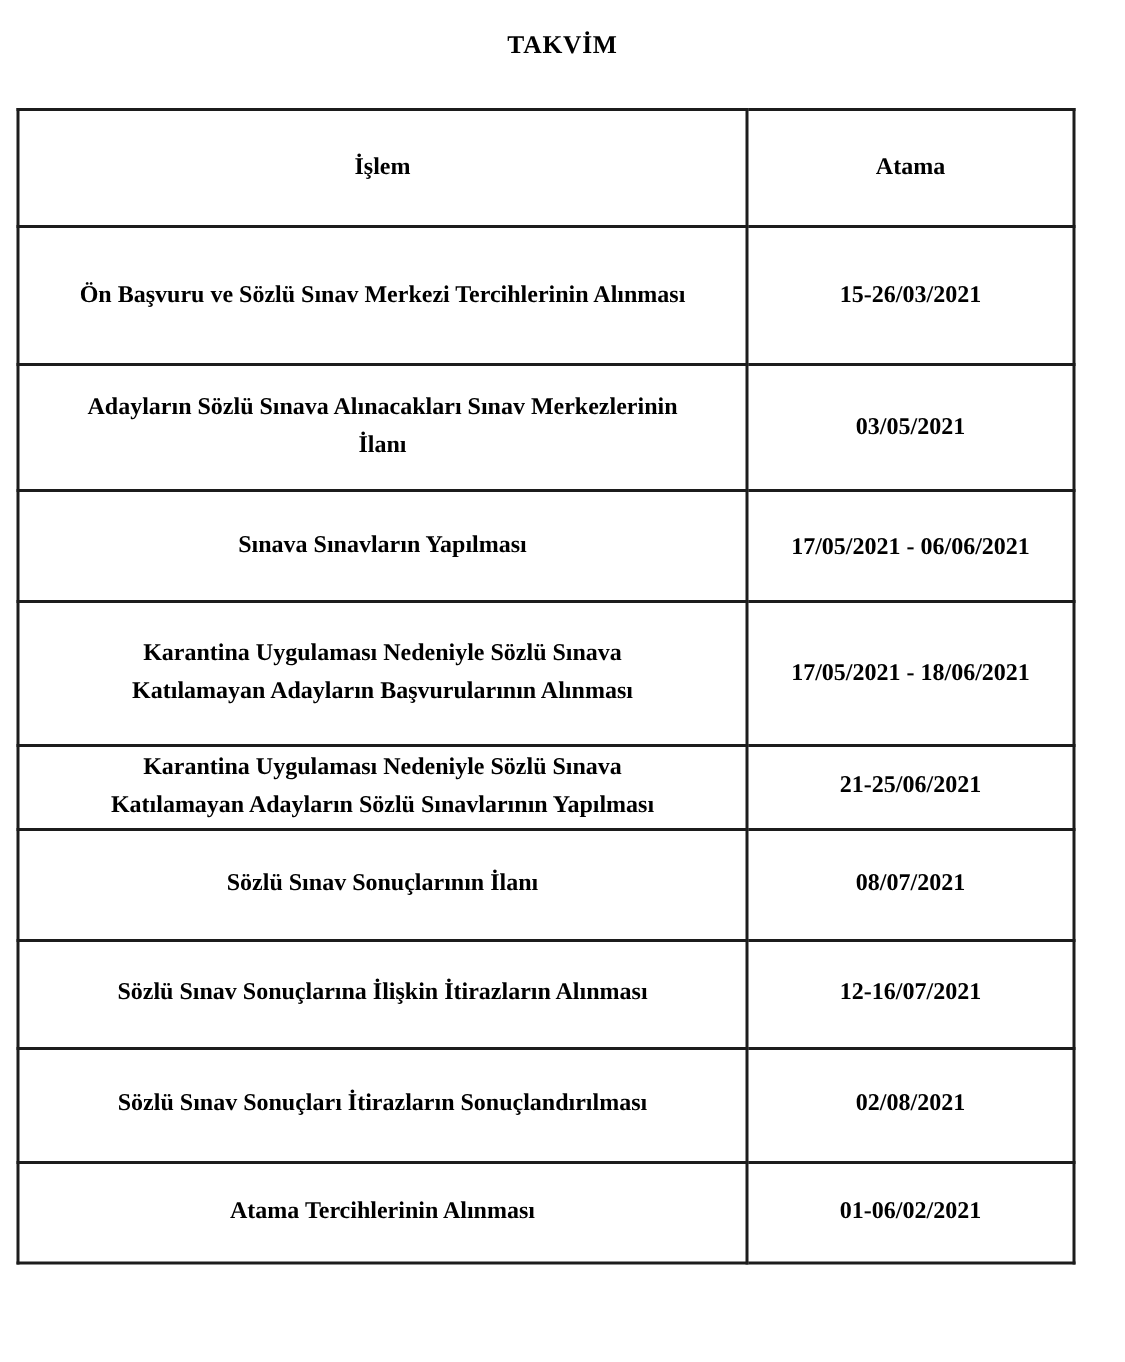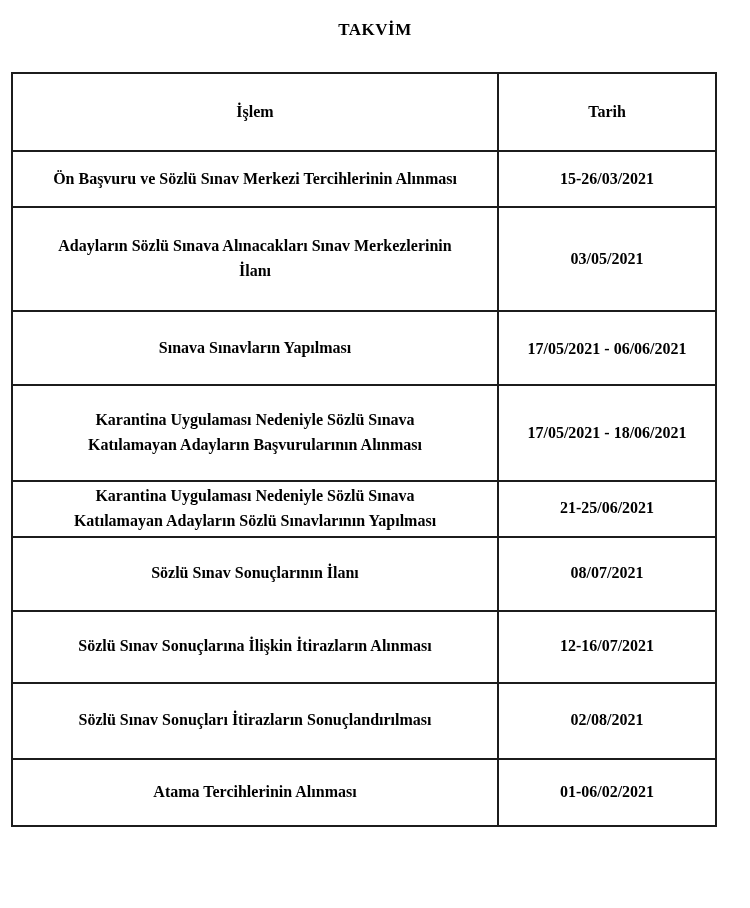--- a/index.html
+++ b/index.html
@@ -66,27 +66,27 @@
 <h1 class="page-title">TAKVİM</h1>
 
 <table class="schedule">
   <colgroup>
     <col class="c-process">
     <col class="c-date">
   </colgroup>
   <tbody>
     <tr style="height:78px">
       <th>İşlem</th>
-      <th>Tarih</th>
+      <th>Atama</th>
     </tr>
-    <tr style="height:56px">
+    <tr style="height:92px">
       <td class="proc">Ön Başvuru ve Sözlü Sınav Merkezi Tercihlerinin Alınması</td>
       <td class="date">15-26/03/2021</td>
     </tr>
-    <tr style="height:104px">
+    <tr style="height:84px">
       <td class="proc">Adayların Sözlü Sınava Alınacakları Sınav Merkezlerinin
 İlanı</td>
       <td class="date">03/05/2021</td>
     </tr>
     <tr style="height:74px">
       <td class="proc">Sınava Sınavların Yapılması</td>
       <td class="date nudge-down">17/05/2021 - 06/06/2021</td>
     </tr>
     <tr style="height:96px">
       <td class="proc">Karantina Uygulaması Nedeniyle Sözlü Sınava

